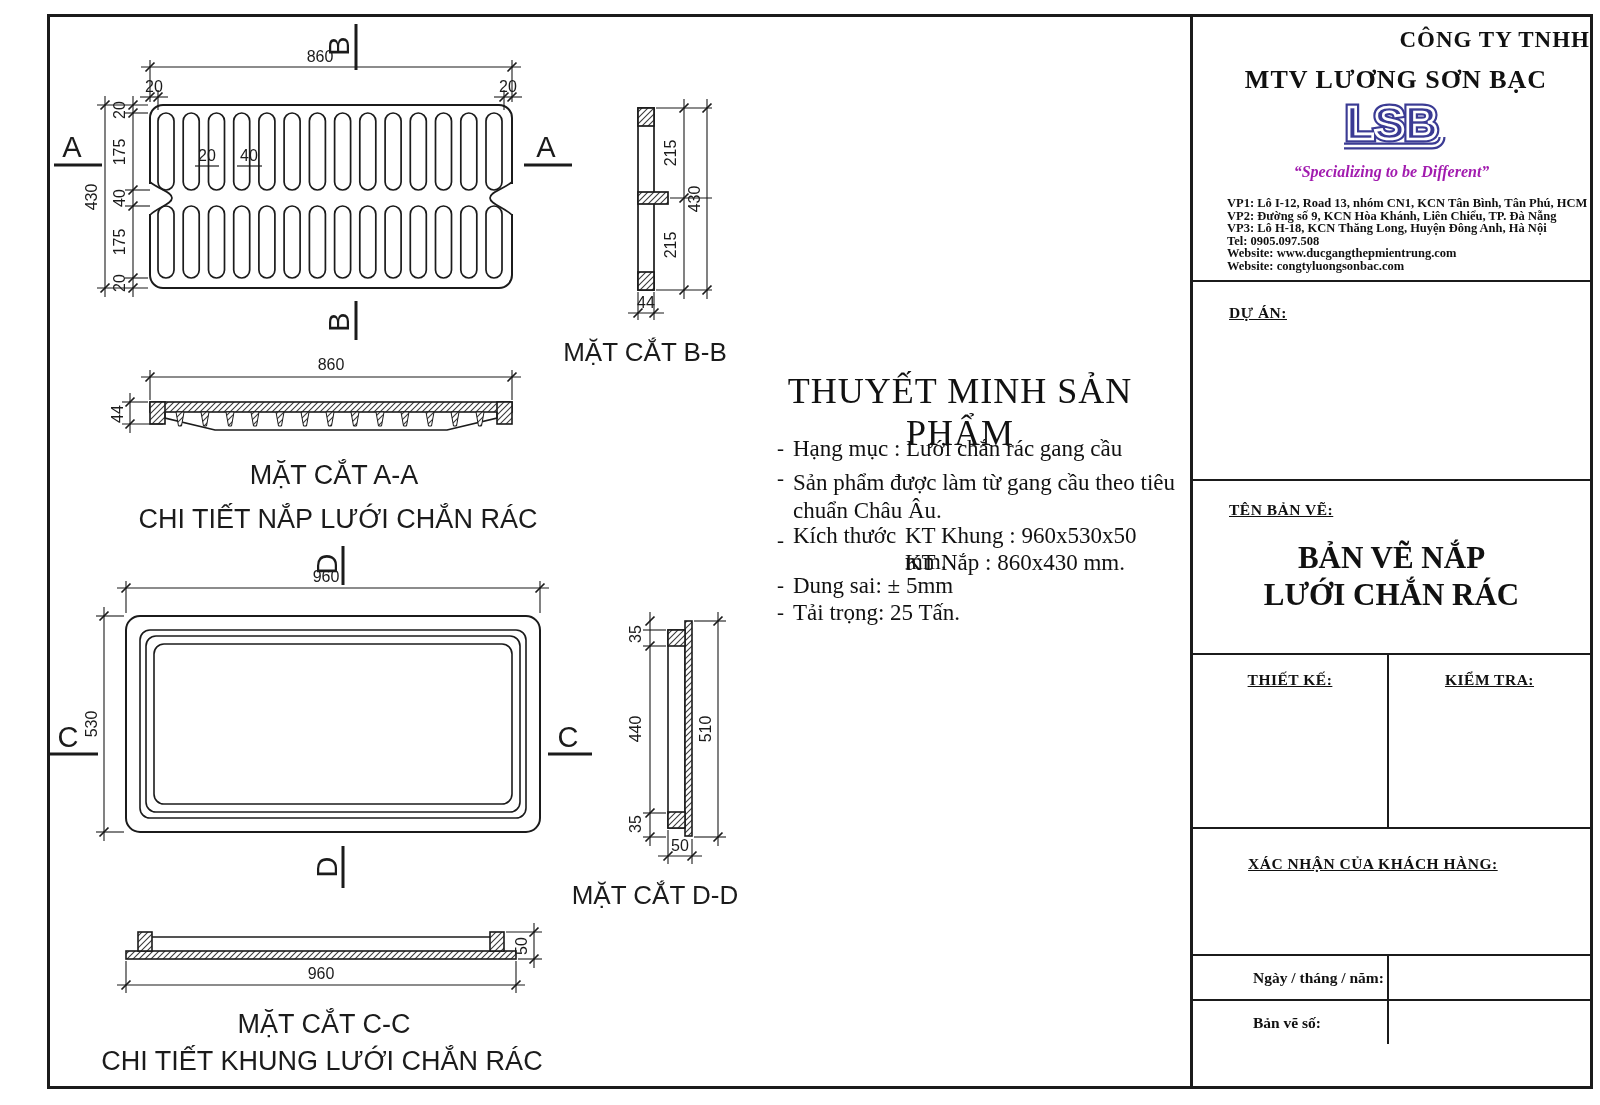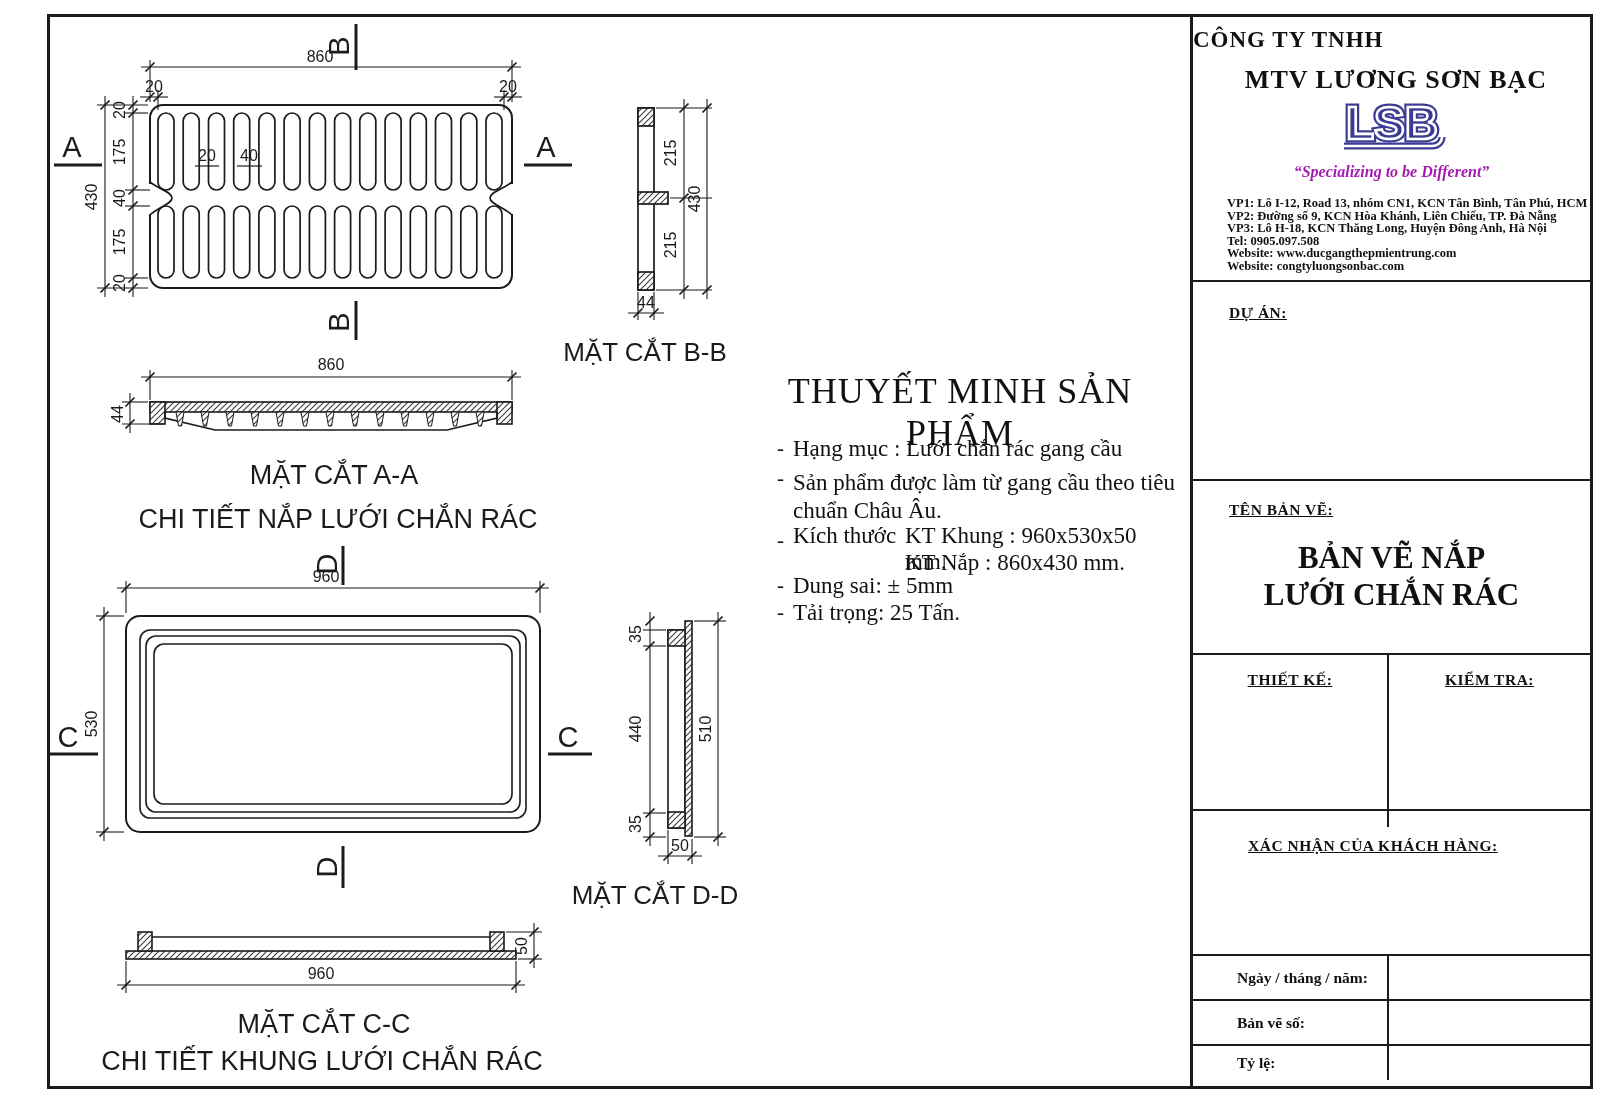--- a/index.html
+++ b/index.html
@@ -16,43 +16,43 @@
   #dwg text{white-space:pre;}
   
   .notes{position:absolute;left:740px;top:370px;width:440px;height:270px;font-family:"Liberation Serif",serif;}
   .n-title{position:absolute;left:0;right:0;top:0;text-align:center;font-weight:normal;font-size:36px;letter-spacing:1px;}
   .n-item{position:absolute;font-size:23px;}
   .n-dash{position:absolute;font-size:21px;}
   
   .tb{position:absolute;left:1190px;top:14px;width:397px;height:1069px;border:3px solid #1b1b1b;background:#fff;}
   .tb-sec{position:absolute;left:0;width:100%;box-sizing:border-box;border-top:2px solid #1b1b1b;}
   .tb-company{position:absolute;left:0;top:0;width:100%;height:263px;}
-  .tb-co1{position:absolute;top:10px;left:0;right:0;text-align:left;font-weight:bold;font-size:23px;letter-spacing:1px;}
+  .tb-co1{position:absolute;top:10px;left:0;right:0;text-align:right;font-weight:bold;font-size:23px;letter-spacing:1px;}
   .tb-co2{position:absolute;top:48px;left:0;right:0;text-align:center;font-weight:bold;font-size:26px;letter-spacing:1px;padding-left:9px;}
   .tb-logo{position:absolute;top:80px;left:50%;transform:translateX(-50%);}
   .tb-tagline{position:absolute;top:146px;left:0;right:0;text-align:center;
               font-weight:bold;font-style:italic;font-size:16px;color:#a21caf;}
   .tb-addr{position:absolute;top:180px;left:34px;right:6px;font-weight:bold;font-size:12.5px;line-height:12.6px;white-space:nowrap;}
   .tb-label{font-weight:bold;font-size:15.5px;text-decoration:underline;letter-spacing:.5px;}
   .sec-project{top:263px;height:199px;}
   .sec-project .tb-label{position:absolute;left:36px;top:22px;}
   .sec-name{top:462px;height:174px;}
   .sec-name .tb-label{position:absolute;left:36px;top:20px;}
   .tb-name{position:absolute;left:0;right:0;top:58px;text-align:center;font-weight:bold;font-size:31px;line-height:37px;}
   .sec-design{top:636px;height:174px;display:flex;}
   .cell{flex:0 0 194px;position:relative;text-align:center;}
   .cell.right{flex:1;border-left:2px solid #1b1b1b;}
   .cell .tb-label{display:inline-block;margin-top:16px;}
-  .sec-confirm{top:792px;height:127px;}
+  .sec-confirm{top:810px;height:127px;}
   .sec-confirm .tb-label{position:absolute;left:55px;top:26px;}
   .tb-row{display:flex;}
   .row-date{top:937px;height:45px;}
   .row-no{top:982px;height:45px;}
   .row-scale{top:1027px;height:36px;border-bottom:0;}
-  .tb-row .rlabel{flex:0 0 194px;box-sizing:border-box;padding-left:44px;display:flex;align-items:center;
+  .tb-row .rlabel{flex:0 0 194px;box-sizing:border-box;padding-left:60px;display:flex;align-items:center;
                   font-weight:bold;font-size:15.5px;}
   .tb-row .rval{flex:1;border-left:2px solid #1b1b1b;}
 </style>
 </head>
 <body>
 
 <div class="sheet">
   <div class="sheet-border"></div>
 
   <svg id="dwg" width="1190" height="1105" viewBox="0 0 1190 1105">
@@ -376,18 +376,14 @@
     </div>
 
     <div class="tb-sec tb-row row-date">
       <div class="rlabel">Ngày / tháng / năm:</div>
       <div class="rval"></div>
     </div>
     <div class="tb-sec tb-row row-no">
       <div class="rlabel">Bản vẽ số:</div>
       <div class="rval"></div>
     </div>
-    <div class="tb-sec tb-row row-scale">
-      <div class="rlabel">Tỷ lệ:</div>
-      <div class="rval"></div>
-    </div>
   </div>
 </div>
 
 </body></html>

